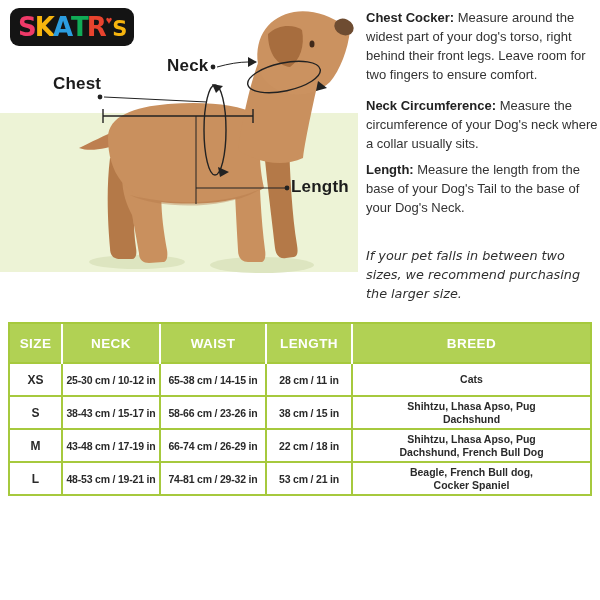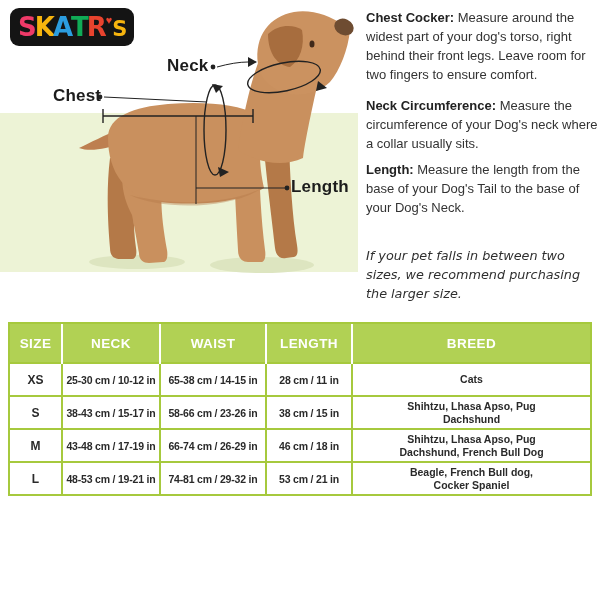--- a/index.html
+++ b/index.html
@@ -16,21 +16,21 @@
   .logo .c3 { color:#10ab56; }
   .logo .c4 { color:#e8432e; }
   .logo .c5 { color:#f6b40e; font-size:21px; margin-top:4px; }
   .logo .heart { color:#e8432e; font-size:11px; line-height:11px; margin:0 0 14px 1px; }
 
   
   .scene-bg { position:absolute; left:0; top:113px; width:358px; height:159px; background:#edf3d6; }
   .dog-svg { position:absolute; left:0; top:0; width:360px; height:300px; }
   .diagram-label { position:absolute; font-weight:bold; font-size:17px; color:#1c1c1c; letter-spacing:0.2px; }
   .lbl-neck   { left:167px; top:56px; }
-  .lbl-chest  { left:53px;  top:86px; }
+  .lbl-chest  { left:53px;  top:74px; }
   .lbl-length { left:291px; top:177px; }
 
   
   .guide { position:absolute; left:366px; top:0; width:232px; }
   .guide p { position:absolute; margin:0; font-size:13px; line-height:19px; color:#333333; }
   .guide p b { color:#222222; }
   .g0 { top:8px; }
   .g1 { top:96px; }
   .g2 { top:160px; }
   .guide .note { position:absolute; top:246px; font-size:12.8px; line-height:19px;
@@ -167,21 +167,21 @@
           <td class="meas">38-43 cm / 15-17 in</td>
           <td class="meas">58-66 cm / 23-26 in</td>
           <td class="meas">38 cm / 15 in</td>
           <td class="breed">Shihtzu, Lhasa Apso, Pug
 Dachshund</td>
         </tr>
         <tr>
           <td>M</td>
           <td class="meas">43-48 cm / 17-19 in</td>
           <td class="meas">66-74 cm / 26-29 in</td>
-          <td class="meas">46 cm / 18 in</td>
+          <td class="meas">22 cm / 18 in</td>
           <td class="breed">Shihtzu, Lhasa Apso, Pug
 Dachshund, French Bull Dog</td>
         </tr>
         <tr>
           <td>L</td>
           <td class="meas">48-53 cm / 19-21 in</td>
           <td class="meas">74-81 cm / 29-32 in</td>
           <td class="meas">53 cm / 21 in</td>
           <td class="breed">Beagle, French Bull dog,
 Cocker Spaniel</td>

